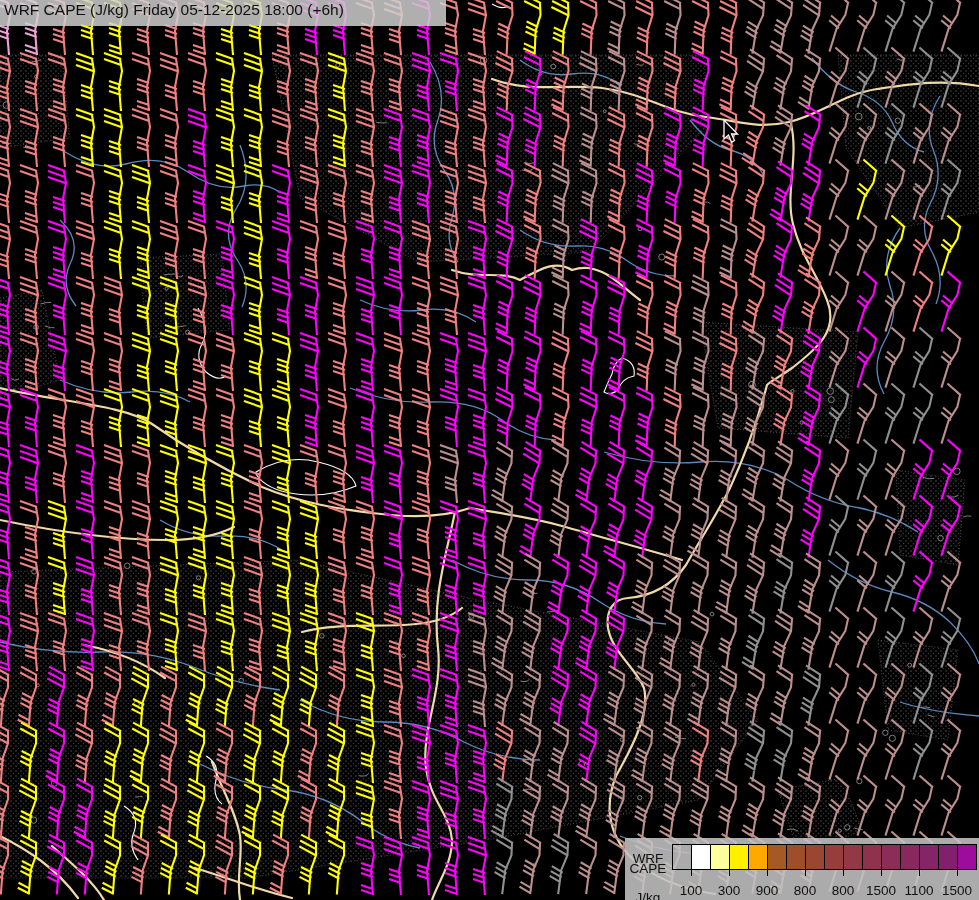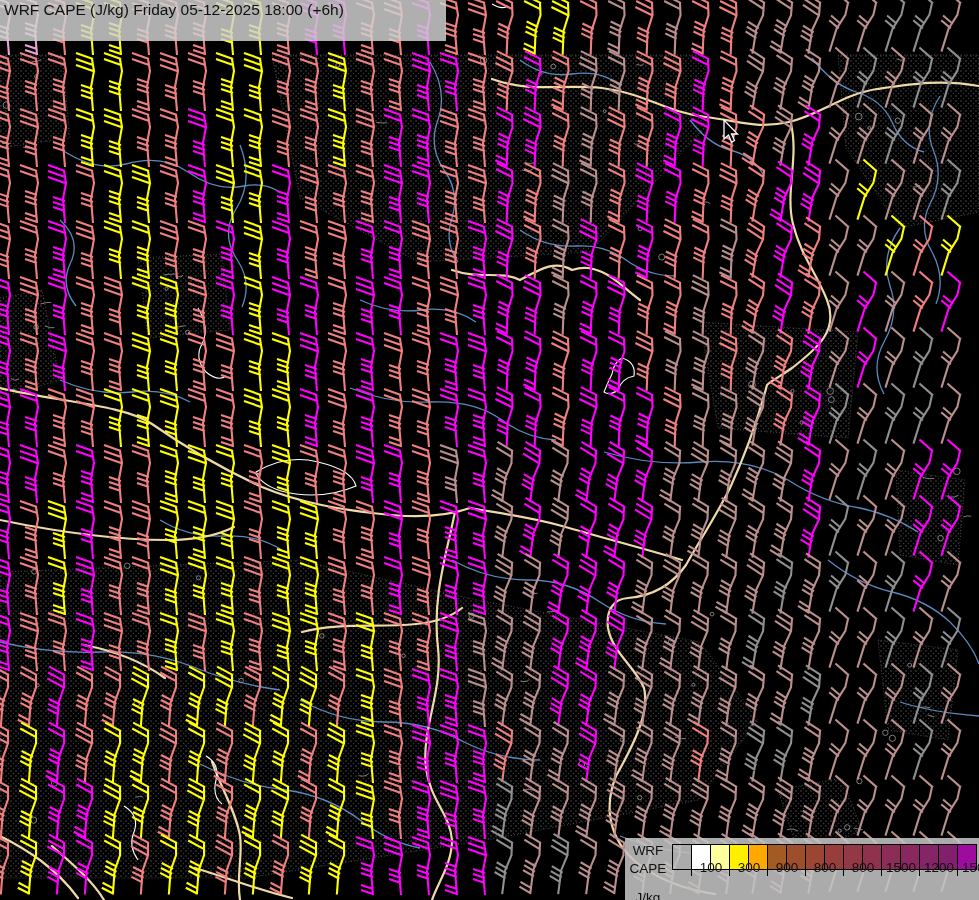--- a/index.html
+++ b/index.html
@@ -1,32 +1,32 @@
 <!DOCTYPE html>
 <html><head>
 <meta charset="utf-8">
 <style>
   html,body{margin:0;padding:0;background:#000;}
   #screen{position:relative;width:979px;height:900px;overflow:hidden;background:#000;
           font-family:"Liberation Sans",sans-serif;}
   #map-canvas{position:absolute;left:0;top:0;}
   
-  #title-bar{position:absolute;left:0;top:0;width:446px;height:41px;
+  #title-bar{position:absolute;left:0;top:0;width:446px;height:26px;
              background:rgba(208,208,208,0.84);color:#111;z-index:5;}
   #title-bar .tl{padding-left:4px;font-size:15.5px;line-height:20px;white-space:nowrap;
                  letter-spacing:0px;}
   
   #legend{position:absolute;left:625px;top:838px;width:354px;height:62px;
           background:rgba(195,195,195,0.88);z-index:5;color:#111;}
   #legend .lab{position:absolute;left:0;width:46px;text-align:center;font-size:13.5px;}
   #cbar{position:absolute;left:47px;top:6px;height:26px;display:flex;}
   #cbar .cell{width:18px;height:24px;border:1px solid #000;border-right:none;box-sizing:content-box;}
   #cbar .cell:last-child{border-right:1px solid #000;}
   .tick{position:absolute;top:32px;width:1px;height:6px;background:#000;}
-  .ticklab{position:absolute;top:22px;font-size:13.5px;transform:translateX(-50%);margin-left:20px;}
+  .ticklab{position:absolute;top:45px;font-size:13.5px;transform:translateX(-50%);}
 </style>
 </head>
 <body>
 
 <div id="screen">
 
   <svg id="map-canvas" width="979" height="900" viewBox="0 0 979 900">
     <defs>
       <pattern id="stip" patternUnits="userSpaceOnUse" width="5" height="5">
         <circle cx="1" cy="1" r="0.8" fill="#8a8a8a"></circle>
@@ -738,21 +738,21 @@
     <g id="g-cursor">
         <path d="M724,120 l0,19 l4.5,-4 l3,7 l3,-1.5 l-3,-6.5 l6,0 z" fill="#000" stroke="#fff" stroke-width="1.3"></path>
       </g>
   </svg>
 
   <div id="title-bar">
     <div class="tl">WRF CAPE (J/kg) Friday 05-12-2025 18:00 (+6h)</div>
   </div>
 
   <div id="legend">
-    <div class="lab" style="top:5px">WRF</div>
+    <div class="lab" style="top:13px">WRF</div>
     <div class="lab" style="top:23px">CAPE</div>
     <div class="lab" style="top:52px">J/kg</div>
     <div id="cbar">
         <div class="cell"></div>
         <div class="cell" style="background: rgb(255, 255, 255);"></div>
         <div class="cell" style="background: rgb(255, 255, 156);"></div>
         <div class="cell" style="background: rgb(255, 240, 0);"></div>
         <div class="cell" style="background: rgb(255, 168, 0);"></div>
         <div class="cell" style="background: rgb(165, 90, 38);"></div>
         <div class="cell" style="background: rgb(159, 78, 44);"></div>
@@ -773,19 +773,19 @@
         <div class="ticklab" style="left: 104px;">300</div>
         <div class="tick" style="left: 142px;"></div>
         <div class="ticklab" style="left: 142px;">900</div>
         <div class="tick" style="left: 180px;"></div>
         <div class="ticklab" style="left: 180px;">800</div>
         <div class="tick" style="left: 218px;"></div>
         <div class="ticklab" style="left: 218px;">800</div>
         <div class="tick" style="left: 256px;"></div>
         <div class="ticklab" style="left: 256px;">1500</div>
         <div class="tick" style="left: 294px;"></div>
-        <div class="ticklab" style="left: 294px;">1200</div>
+        <div class="ticklab" style="left: 294px;">1100</div>
         <div class="tick" style="left: 332px;"></div>
         <div class="ticklab" style="left: 332px;">1500</div>
       </div>
   </div>
 
 </div>
 
 </body></html>

